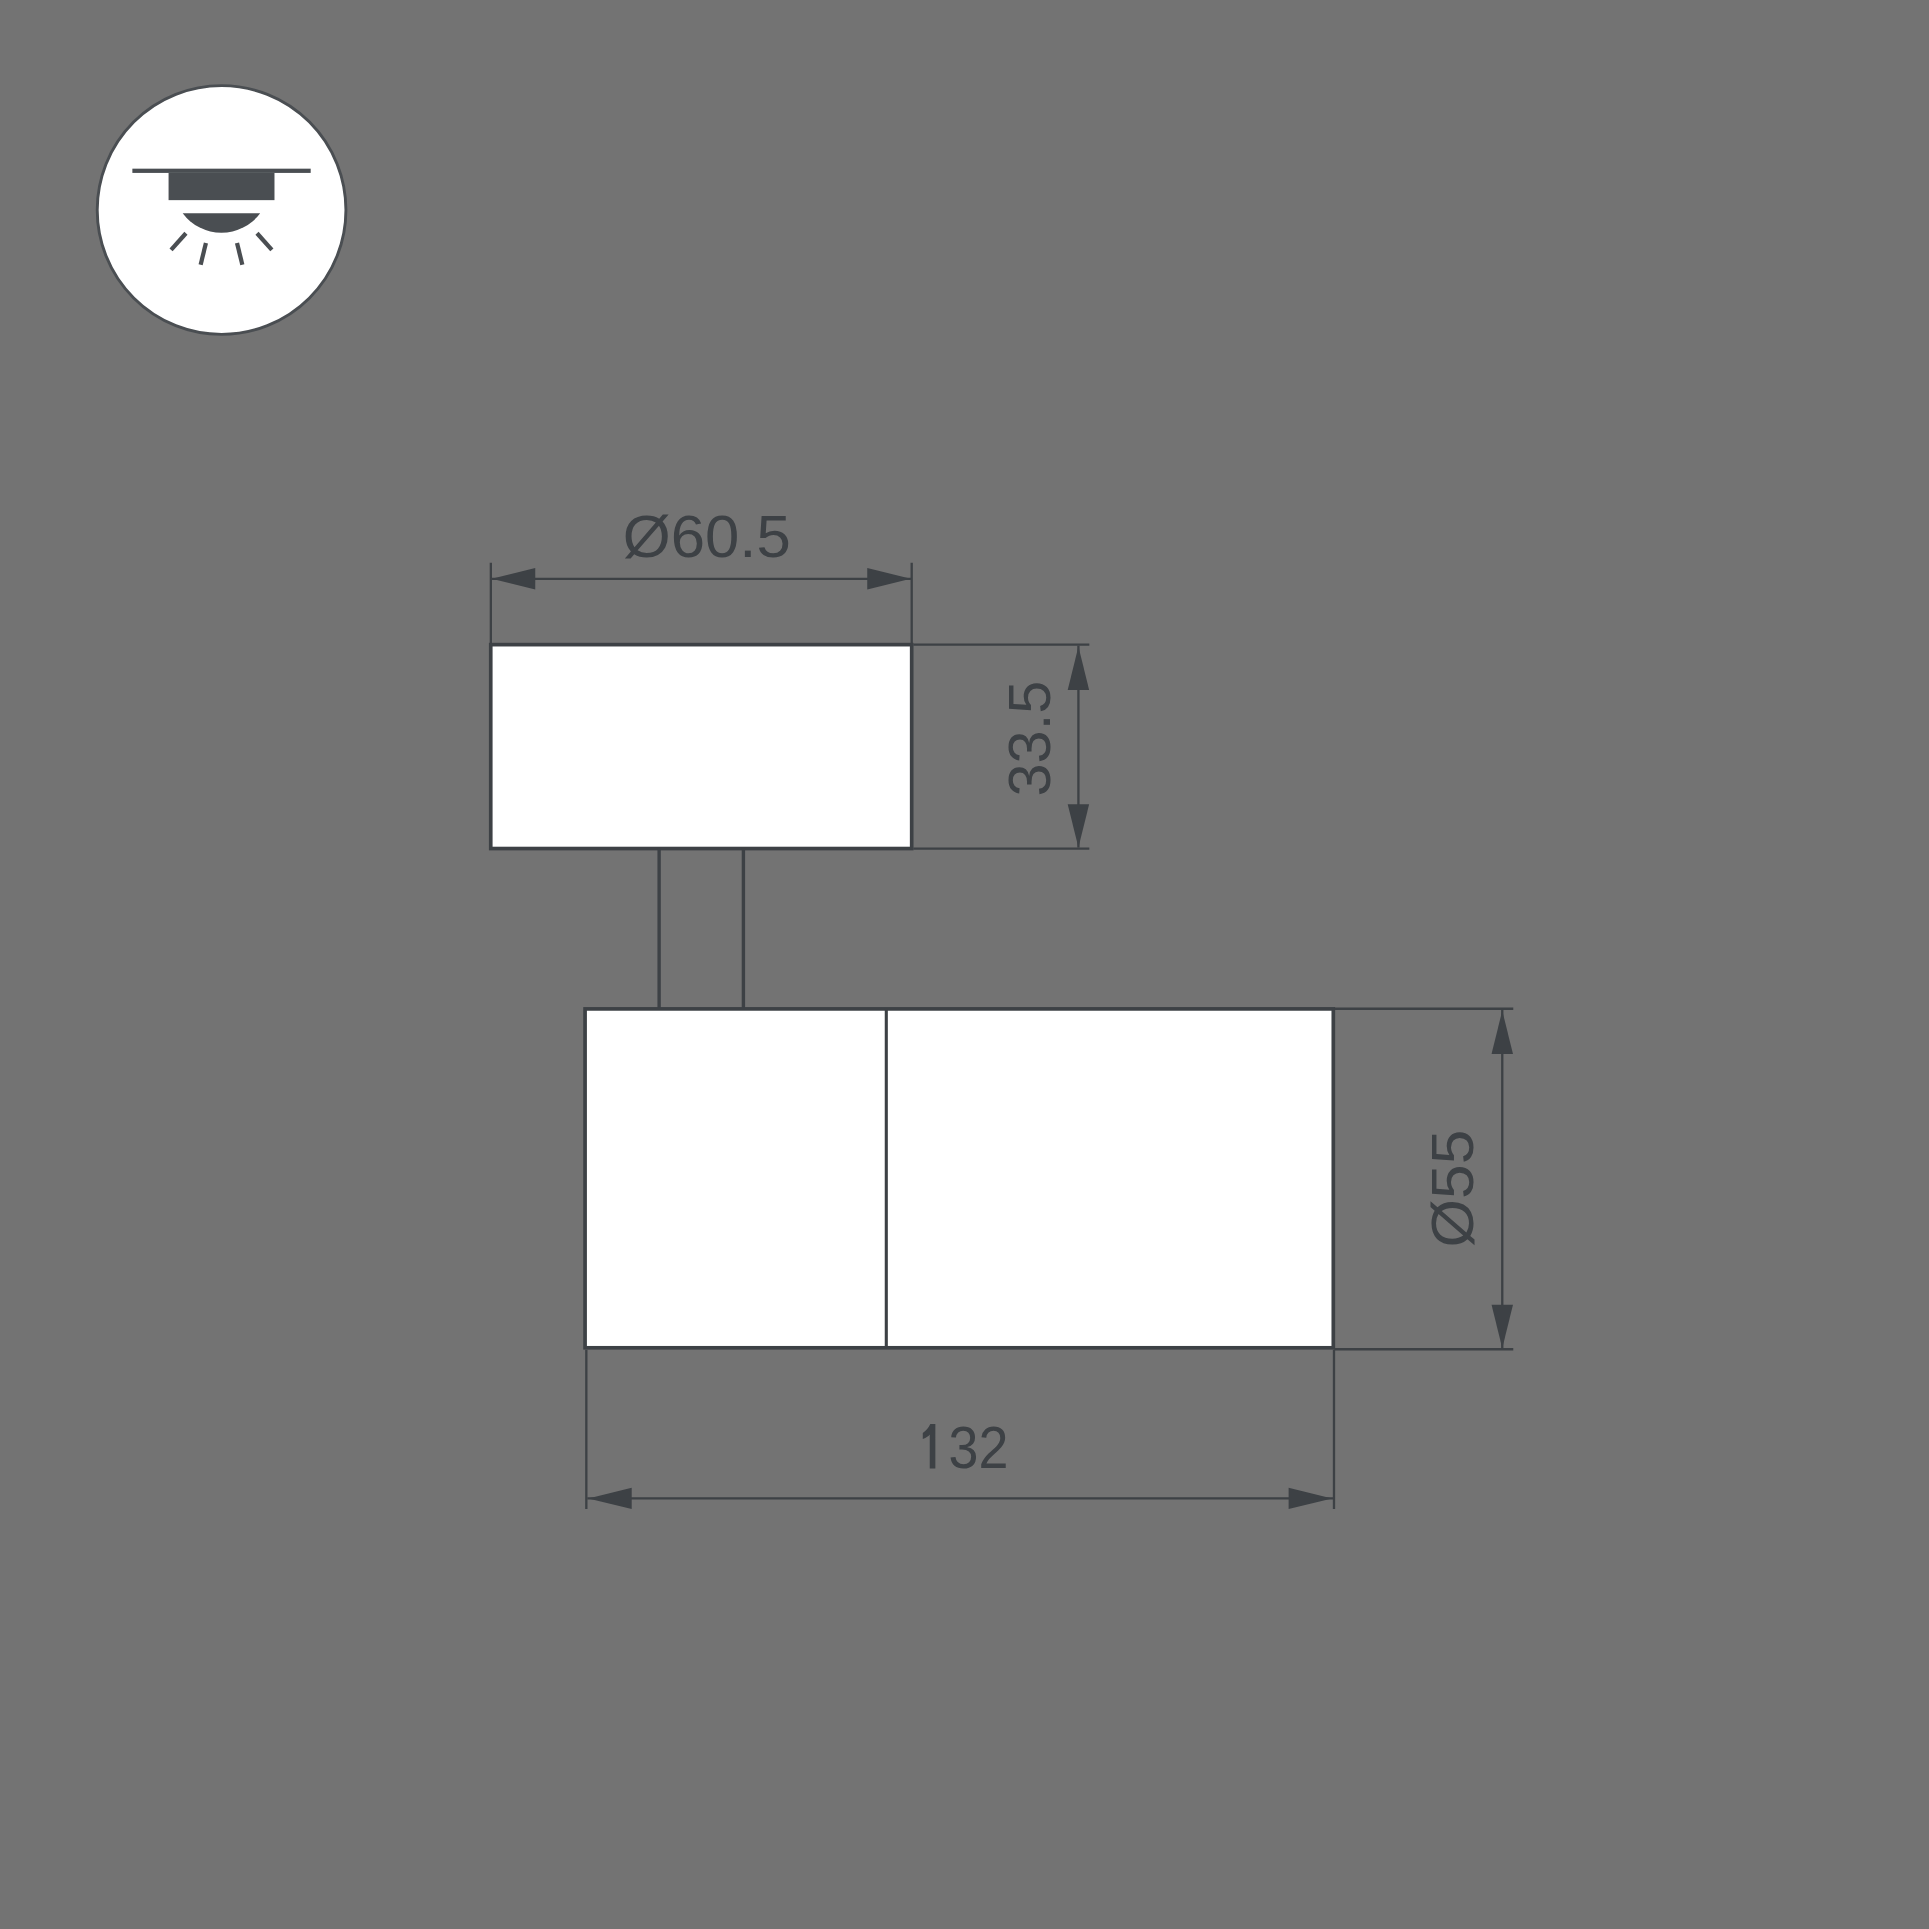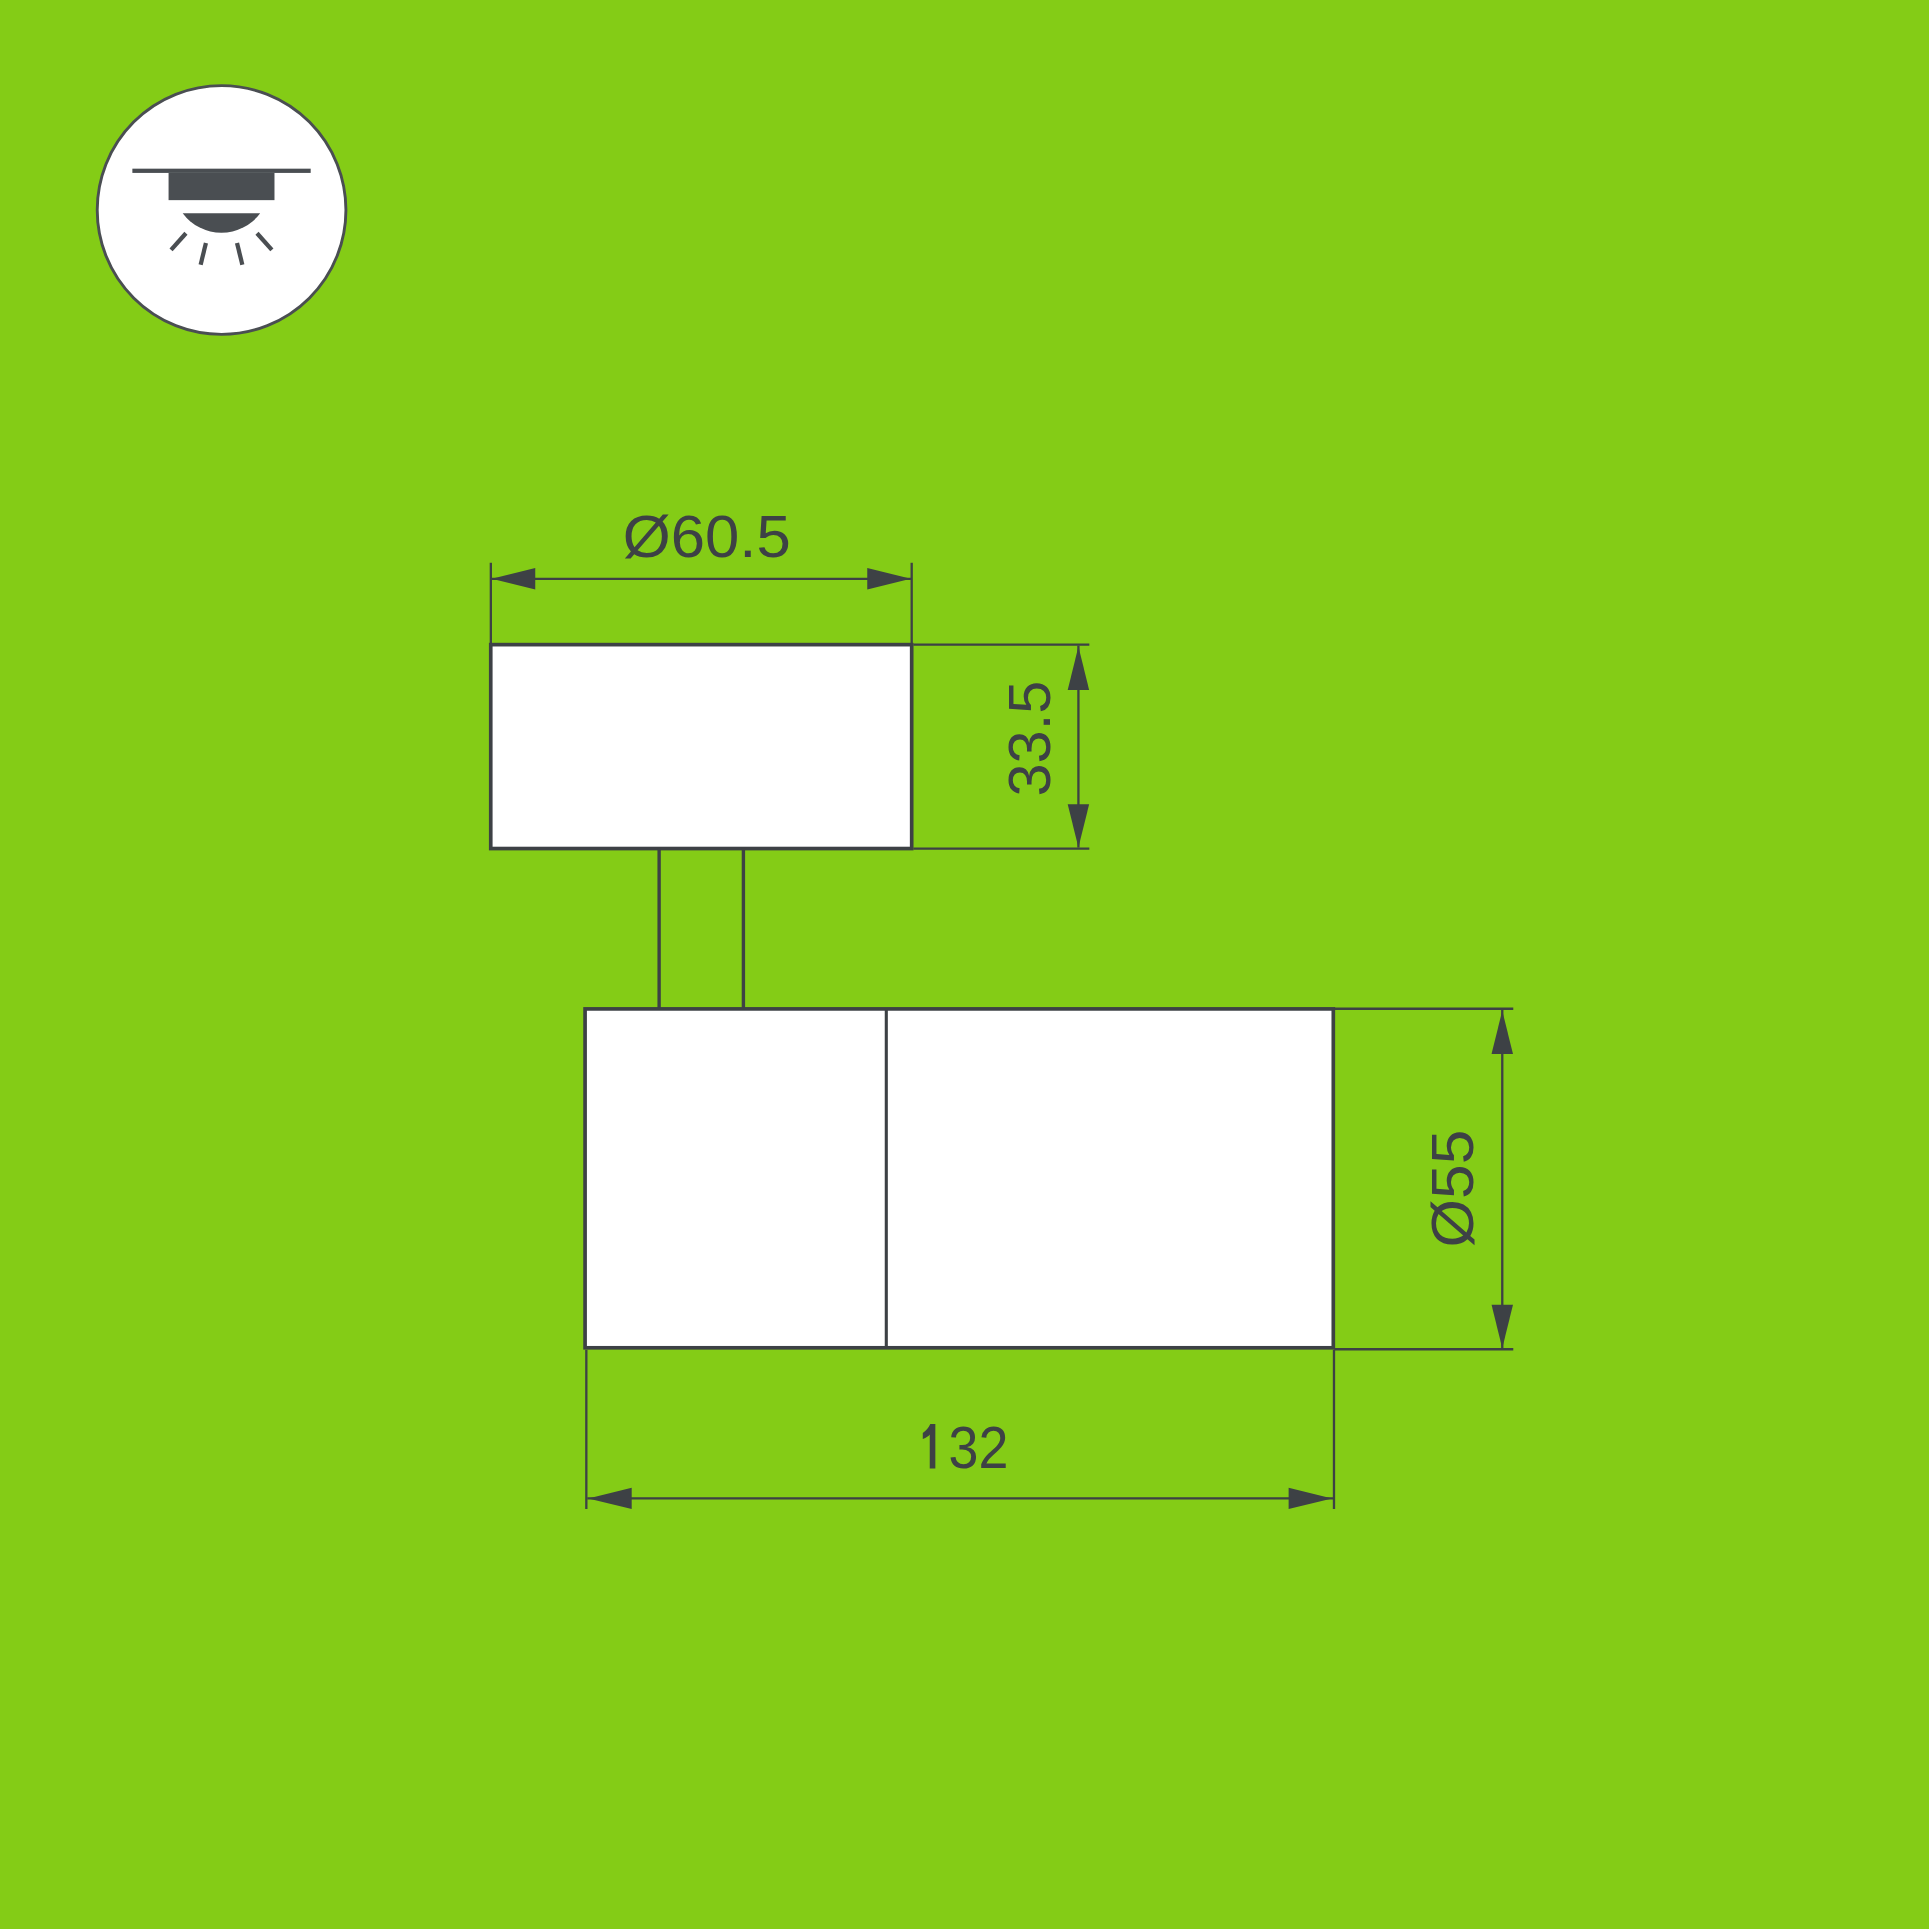--- a/index.html
+++ b/index.html
@@ -1,16 +1,16 @@
 <!DOCTYPE html>
 <html><head>
 <meta charset="utf-8">
 <style>
   html,body{margin:0;padding:0;background:#ffffff;}
-  .canvas{position:relative;width:1929px;height:1929px;background:#84cc16;font-family:"Liberation Sans",sans-serif;}
+  .canvas{position:relative;width:1929px;height:1929px;background:#737373;font-family:"Liberation Sans",sans-serif;}
   svg{position:absolute;left:0;top:0;}
   text{font-family:"Liberation Sans",sans-serif;fill:#3d4145;}
 </style>
 </head>
 <body>
 <div class="canvas">
 <svg width="1929" height="1929" viewBox="0 0 1998 1998">
 
   <circle cx="229.5" cy="217.5" r="128.8" fill="#ffffff" stroke="#4a4e52" stroke-width="3"></circle>
 

